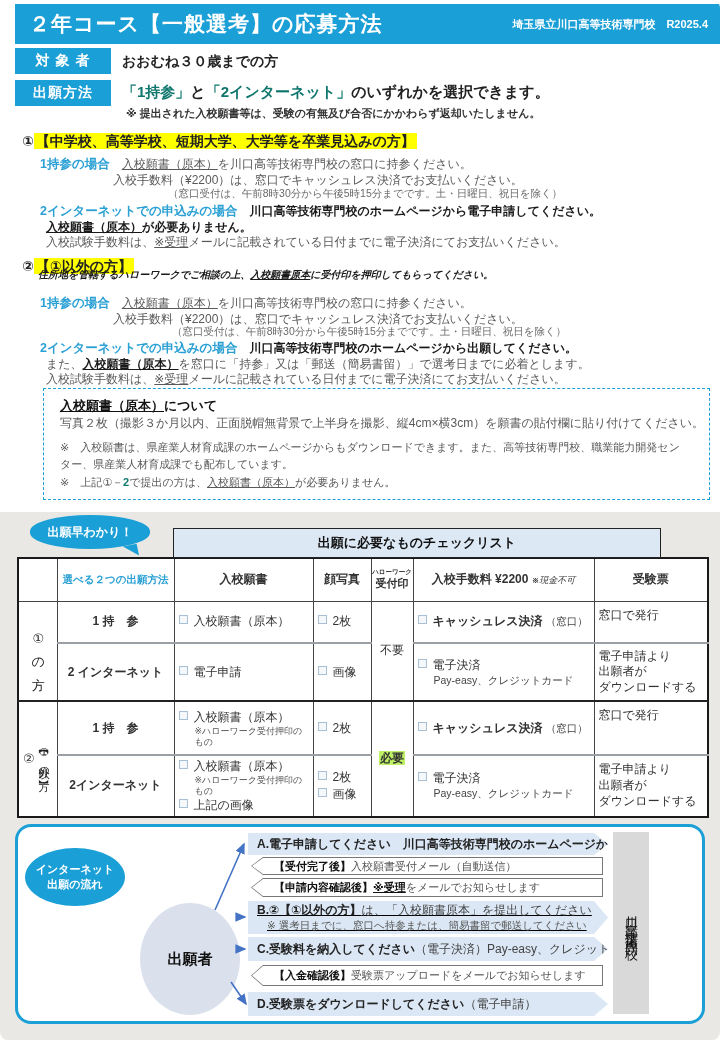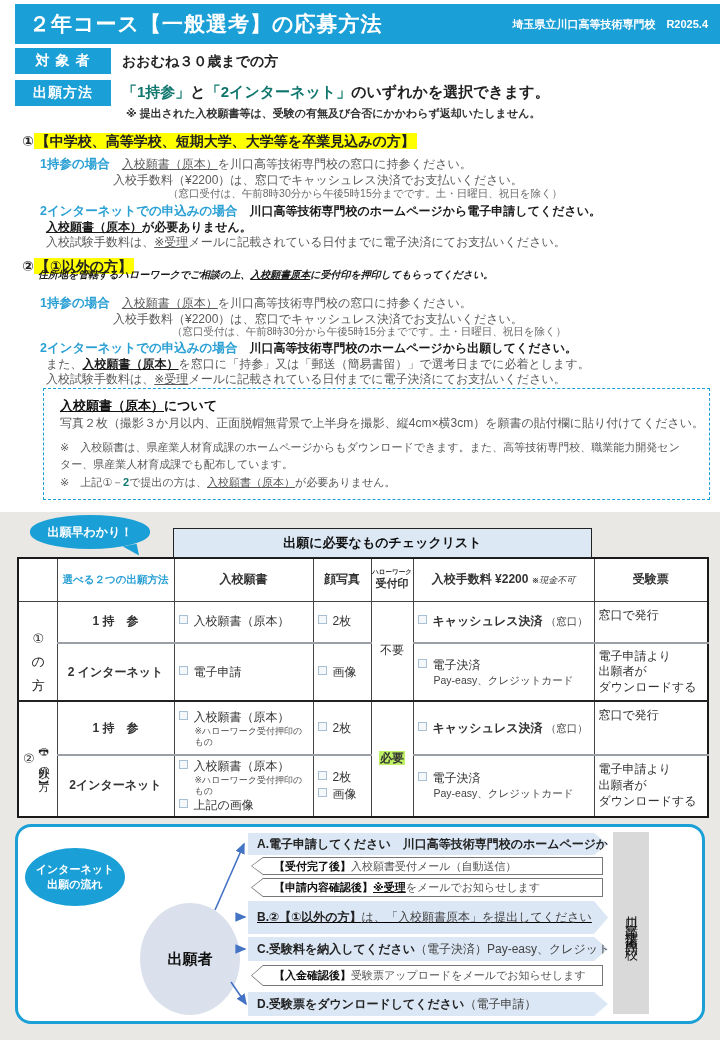--- a/index.html
+++ b/index.html
@@ -1,18 +1,18 @@
 <!DOCTYPE html>
 <html><head>
 <meta charset="utf-8">
 <style>
   * { margin:0; padding:0; box-sizing:border-box; }
   html,body { width:720px; }
   body { font-family:"Liberation Sans","DejaVu Sans",sans-serif; background:#fff; }
-  .page { position:relative; width:720px; height:1040px; background:#fff; overflow:hidden; }
+  .page { position:relative; width:720px; height:1040px; background:#fff; overflow:hidden;border-radius:8px; }
   .gray-zone { position:absolute; left:0; top:512px; width:720px; height:528px; background:#e9e8e4; }
 
   
   .band { position:absolute; left:15px; top:4px; right:0; height:40px; background:#1a9fd6;
           display:flex; align-items:center; justify-content:space-between; padding:0 12px 0 14px; }
   .band-title { color:#fff; font-size:21px; font-weight:bold; letter-spacing:1px; }
   .band-org { color:#fff; font-size:11px; font-weight:bold; }
 
   .blue-label { position:absolute; left:15px; width:96px; height:26px; background:#1a9fd6; color:#fff;
                 font-size:14px; font-weight:bold; display:flex; align-items:center; justify-content:center; letter-spacing:1px; }
@@ -34,21 +34,21 @@
                 border:1.5px dashed #1a9fd6; background:#fff; }
   .db-line { position:absolute; font-size:12px; color:#595959; }
   .db-title { font-size:13px; font-weight:bold; color:#111; }
 
   
   .bubble { position:absolute; left:30px; top:515px; width:120px; height:34px; background:#1a9fd6;
             border-radius:50% / 48%; color:#fff; font-size:12px; font-weight:bold;
             display:flex; align-items:center; justify-content:center; z-index:3; }
   .bubble:after { content:""; position:absolute; right:12px; bottom:-8px; width:0; height:0;
                   border-left:14px solid transparent; border-top:12px solid #1a9fd6; transform:rotate(-12deg); }
-  .checklist-banner { position:absolute; left:173px; top:528px; width:419px; height:30px; background:#dce9f5;
+  .checklist-banner { position:absolute; left:173px; top:528px; width:488px; height:30px; background:#dce9f5;
             border:1.5px solid #222; display:flex; align-items:center; justify-content:center;
             font-size:13px; font-weight:bold; color:#111; z-index:2; }
   table.main { position:absolute; left:17px; top:557px; border-collapse:collapse; background:#fff; table-layout:fixed; z-index:1; }
   table.main td { border:1px solid #444; font-size:12px; color:#333; padding:2px 4px; vertical-align:middle; background:#fff; }
   table.main { border:2px solid #1a1a1a; }
   td.hcell { background:#dce9f5; text-align:center; font-weight:bold; font-size:12px; }
   td.hwhite { background:#fff; text-align:center; }
   td.method { color:#2aa0d4; font-weight:bold; font-size:13px; text-align:center; }
   tr.sub td { border-top:2px solid #9aa0a6; }
   tr.grp td { border-top:2px solid #222; }
@@ -268,20 +268,21 @@
       </div>
   </div>
   <div class="msg" style="top:857px; height:18px;">
     <div class="inner">
         <b>【受付完了後】</b>
         <span>入校願書受付メール（自動送信）</span>
       </div>
   </div>
   <div class="step" style="top:901px; height:33px;text-decoration:underline;">
     <span class="t"><span>B.②【①以外の方】</span><span class="nrm">は、「入校願書原本」を提出してください</span></span>
+    <span class="s">※ 選考日までに、窓口へ持参または、簡易書留で郵送してください</span>
   </div>
   <div class="step" style="top:937px; height:24px;">
     <span class="t"><span>C.受験料を納入してください</span><span class="nrm">（電子決済）Pay-easy、クレジットカード</span></span>
   </div>
   <div class="msg" style="top:965px; height:21px;">
     <div class="inner">
         <b>【入金確認後】</b>
         <span>受験票アップロードをメールでお知らせします</span>
       </div>
   </div>

